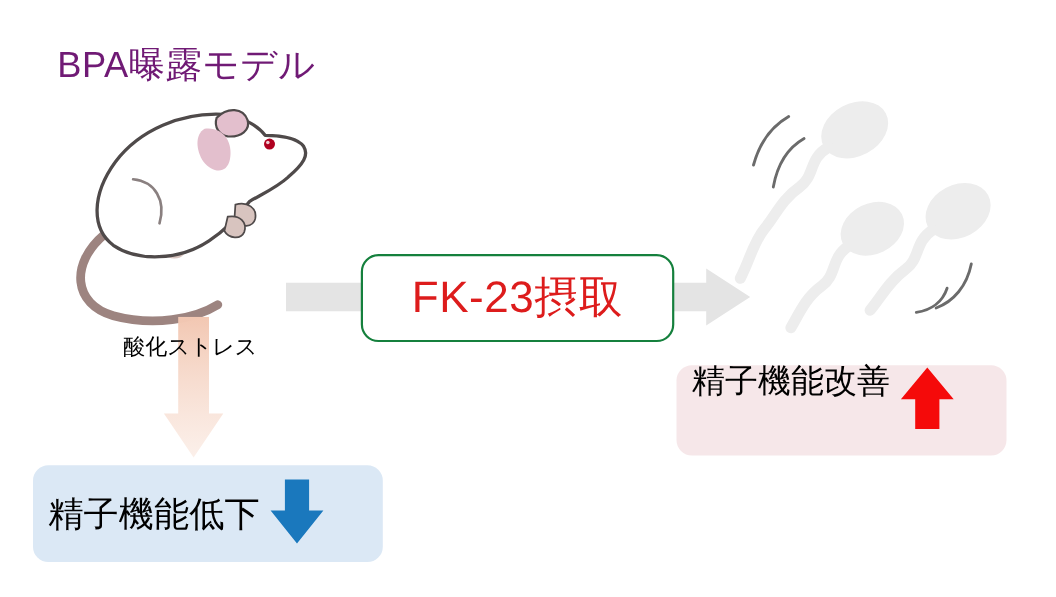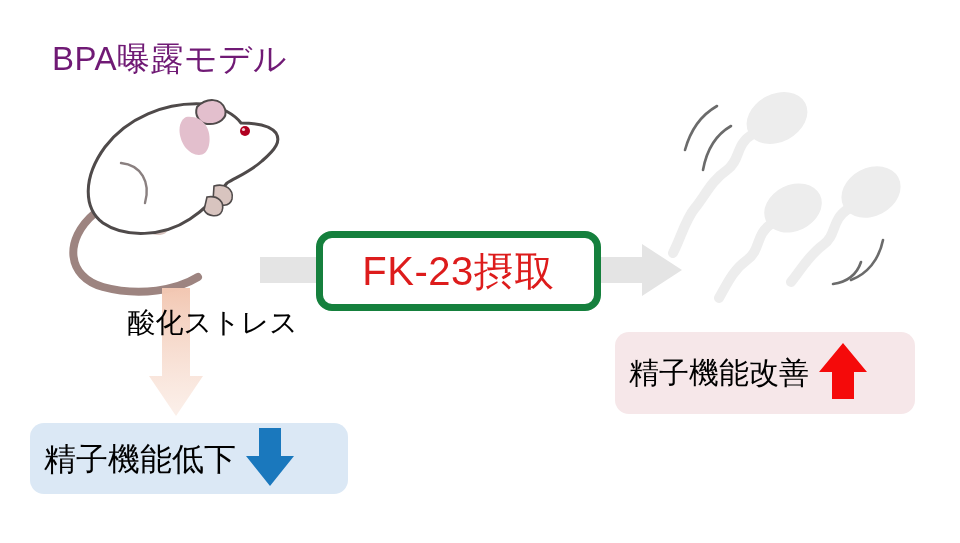--- a/index.html
+++ b/index.html
@@ -45,37 +45,38 @@
     left: 145px;
     top: 288px;
     width: 62px;
     height: 132px;
   }
   #oxidative-label {
     position: absolute;
     left: 48px;
     top: 305px;
     width: 250px;
-    text-align: right;
-    font-size: 28px;
+    text-align: center;
+    font-size: 20px;
     line-height: 1.32;
     color: #000000;
     white-space: nowrap;
+    font-family: Liberation Mono, monospace;
   }
   #oxidative-label .line2 {
     display: block;
   }
 
   
   #sperm-decline-panel {
     position: absolute;
     left: 30px;
     top: 423px;
     width: 318px;
-    height: 71px;
+    height: 88px;
     background: #dbe8f5;
     border-radius: 14px;
     display: flex;
     align-items: center;
     justify-content: flex-start;
     padding-left: 14px;
     box-sizing: border-box;
   }
   #sperm-decline-label {
     font-size: 32px;
@@ -94,26 +95,26 @@
     position: absolute;
     left: 260px;
     top: 243px;
     width: 422px;
     height: 56px;
   }
 
   
   #treatment-box {
     position: absolute;
-    left: 316px;
+    left: 328px;
     top: 231px;
     width: 285px;
     height: 80px;
     background: #ffffff;
-    border: 7px solid #15803d;
+    border: 2px solid #15803d;
     border-radius: 16px;
     box-sizing: border-box;
     display: flex;
     align-items: center;
     justify-content: center;
   }
   #treatment-label {
     font-size: 40px;
     color: #dd1c1c;
     white-space: nowrap;
@@ -133,21 +134,21 @@
   
   #sperm-improve-panel {
     position: absolute;
     left: 615px;
     top: 332px;
     width: 300px;
     height: 82px;
     background: #f6e7e9;
     border-radius: 14px;
     display: flex;
-    align-items: center;
+    align-items: flex-start;
     justify-content: flex-start;
     padding-left: 14px;
     box-sizing: border-box;
   }
   #sperm-improve-label {
     font-size: 30px;
     color: #000000;
     white-space: nowrap;
     line-height: 1;
   }

